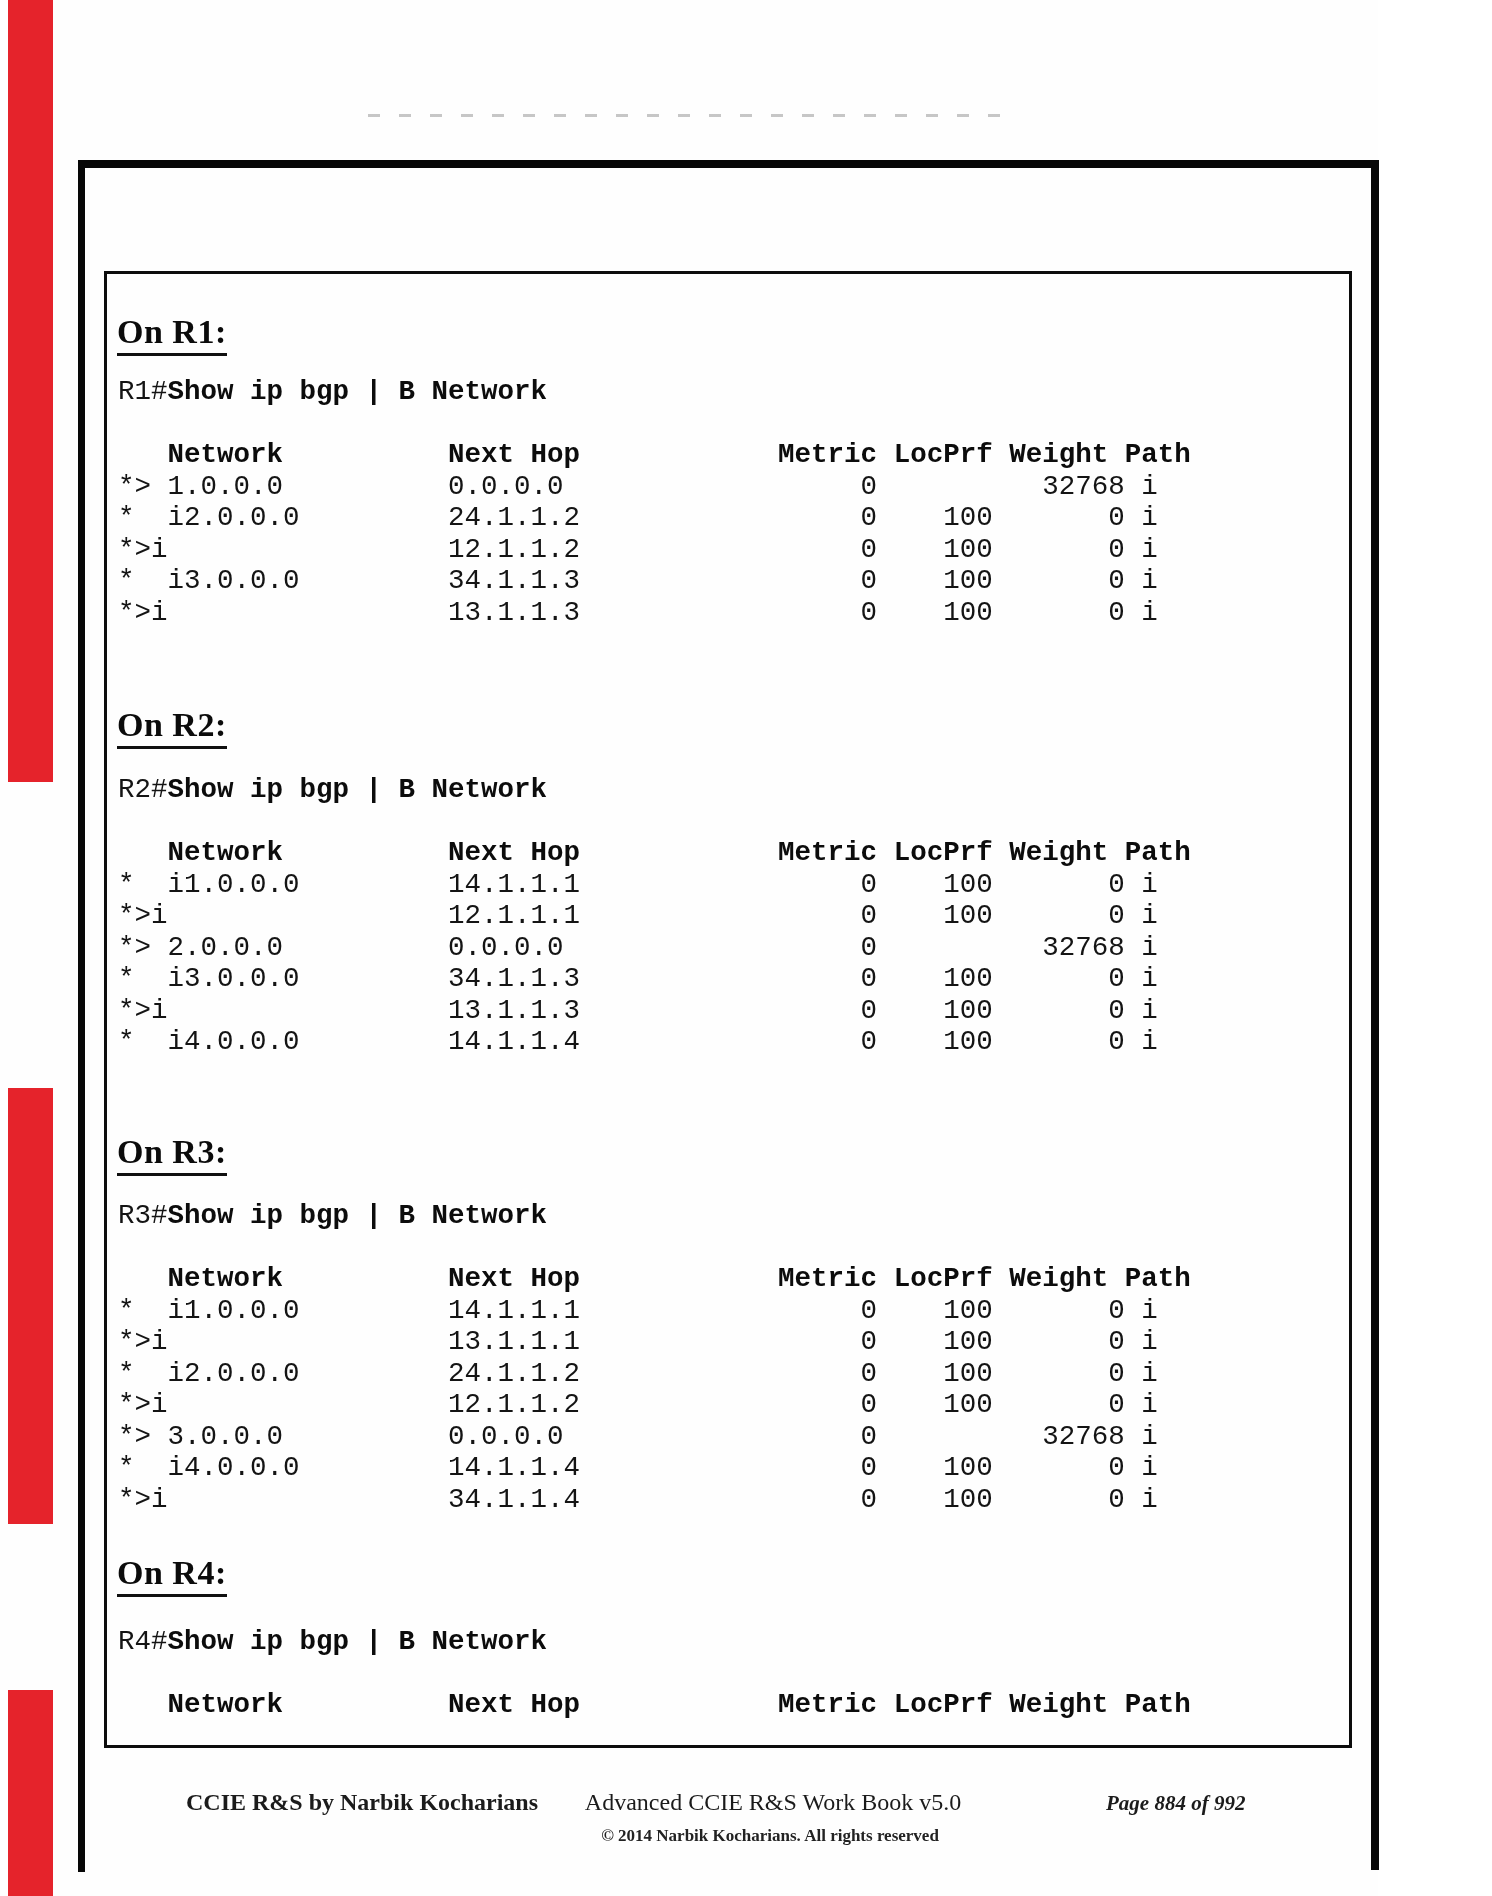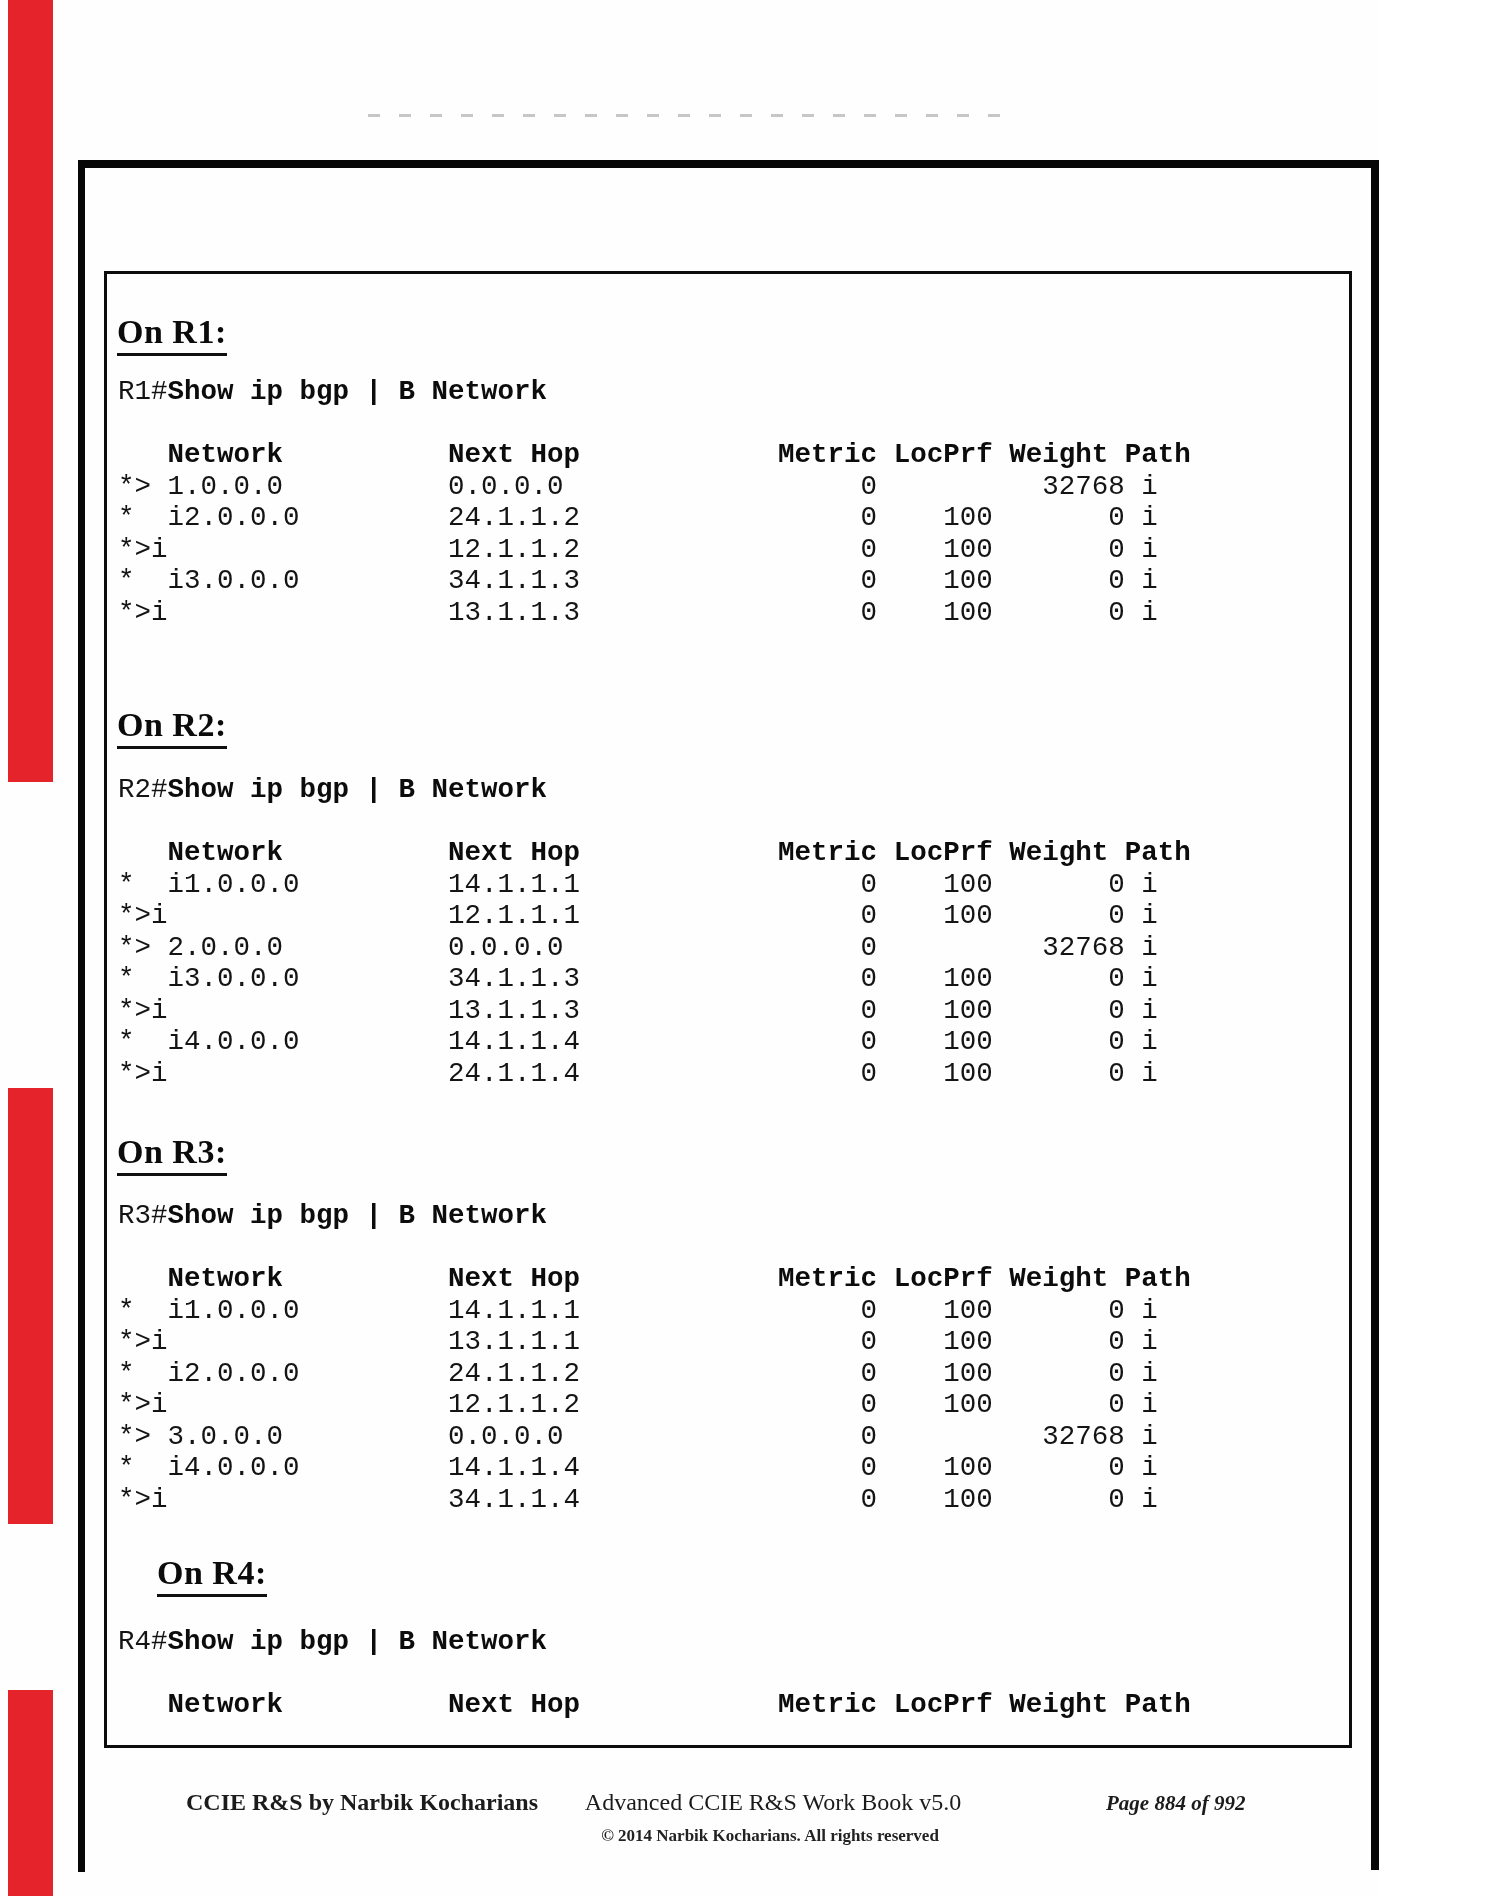--- a/index.html
+++ b/index.html
@@ -22,21 +22,21 @@
   .frame-left{position:absolute;left:78px;top:160px;width:7px;height:1712px;background:#070707;}
   .frame-right{position:absolute;left:1371px;top:160px;width:8px;height:1710px;background:#070707;}
 
   
   .inner-box{position:absolute;left:104px;top:271px;width:1248px;height:1477px;
              border:3px solid #0c0c0c;box-sizing:border-box;background:transparent;}
 
   .heading{position:absolute;left:117px;font-weight:bold;font-size:34px;
            font-family:"Liberation Serif", serif;color:#0b0b0b;letter-spacing:.5px;}
   .heading span{border-bottom:3px solid #101010;padding-bottom:3px;}
-  .h1{top:313px;} .h2{top:706px;} .h3{top:1133px;} .h4{top:1554px;margin-left:40px;}
+  .h1{top:313px;} .h2{top:706px;} .h3{top:1133px;} .h4{top:1554px;}
 
   .mono-block{position:absolute;left:118px;
               font-family:"Liberation Mono","DejaVu Sans Mono", monospace;
               font-size:27.5px;line-height:31.5px;color:#141414;}
   .m1{top:376px;} .m2{top:774px;} .m3{top:1200px;} .m4{top:1626px;}
   .mono-line{white-space:pre;height:31.5px;}
   .cmd b{font-weight:bold;color:#0c0c0c;}
   .thead{font-weight:bold;margin-top:31.5px;color:#0c0c0c;text-align:center;}
 
   
@@ -86,21 +86,20 @@
   <div class="mono-block m2">
     <div class="mono-line cmd"><span>R2#</span><b>Show ip bgp | B Network</b></div>
     <div class="mono-line thead">   Network          Next Hop            Metric LocPrf Weight Path</div>
     <div>
         <div class="mono-line">*  i1.0.0.0         14.1.1.1                 0    100       0 i</div>
         <div class="mono-line">*&gt;i                 12.1.1.1                 0    100       0 i</div>
         <div class="mono-line">*&gt; 2.0.0.0          0.0.0.0                  0          32768 i</div>
         <div class="mono-line">*  i3.0.0.0         34.1.1.3                 0    100       0 i</div>
         <div class="mono-line">*&gt;i                 13.1.1.3                 0    100       0 i</div>
         <div class="mono-line">*  i4.0.0.0         14.1.1.4                 0    100       0 i</div>
-        <div class="mono-line">*&gt;i                 24.1.1.4                 0    100       0 i</div>
       </div>
   </div>
 
   <div class="heading h3">
     <span>On R3:</span>
   </div>
   <div class="mono-block m3">
     <div class="mono-line cmd"><span>R3#</span><b>Show ip bgp | B Network</b></div>
     <div class="mono-line thead">   Network          Next Hop            Metric LocPrf Weight Path</div>
     <div>

